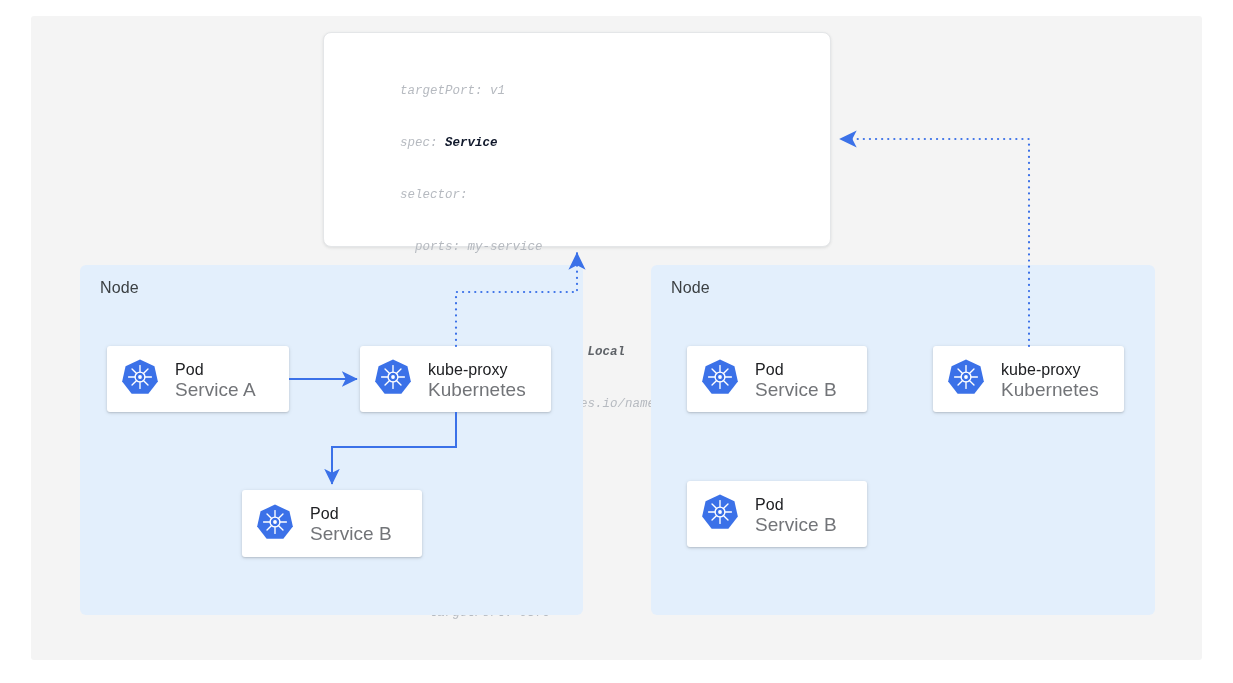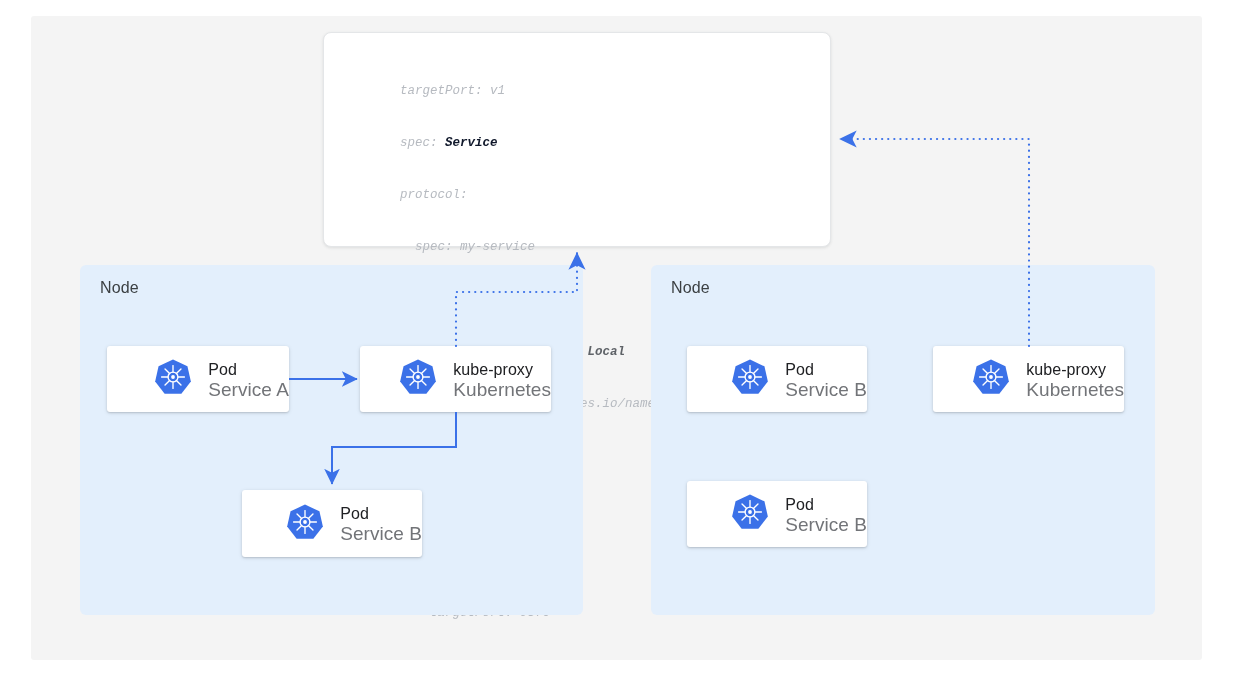--- a/index.html
+++ b/index.html
@@ -73,21 +73,20 @@
 
   
   .box {
     position: absolute;
     background: #ffffff;
     border-radius: 3px;
     box-shadow: 0 1px 2px rgba(60,64,67,0.22), 0 1px 4px rgba(60,64,67,0.10);
     display: flex;
     align-items: center;
     box-sizing: border-box;
-    justify-content: flex-end;
   }
   .box .k8s-icon {
     flex: 0 0 auto;
     margin-left: 14px;
     margin-right: 16px;
   }
   .box-text { display: flex; flex-direction: column; justify-content: center; }
   .box-title {
     font-size: 16px;
     color: #202124;
@@ -118,22 +117,22 @@
 </style>
 </head>
 <body>
 
 <div id="canvas">
 
   <div id="spec-card" style="left:292px; top:16px;">
     <div id="spec-code">
       <span class="yl">targetPort: v1</span>
       <span class="yl"><span>spec: </span><span class="b">Service</span></span>
-      <span class="yl">protocol:</span>
-      <span class="yl">  spec: my-service</span>
+      <span class="yl">selector:</span>
+      <span class="yl">  ports: my-service</span>
       <span class="yl">spec:</span>
       <span class="yl bold-line">  internalTrafficPolicy: Local</span>
       <span class="yl">  selector: app.kubernetes.io/name: MyApp</span>
       <span class="yl">  ports:</span>
       <span class="yl">  - protocol: TCP</span>
       <span class="yl">    port: 80</span>
       <span class="yl">    targetPort: 9376</span>
     </div>
   </div>
 

